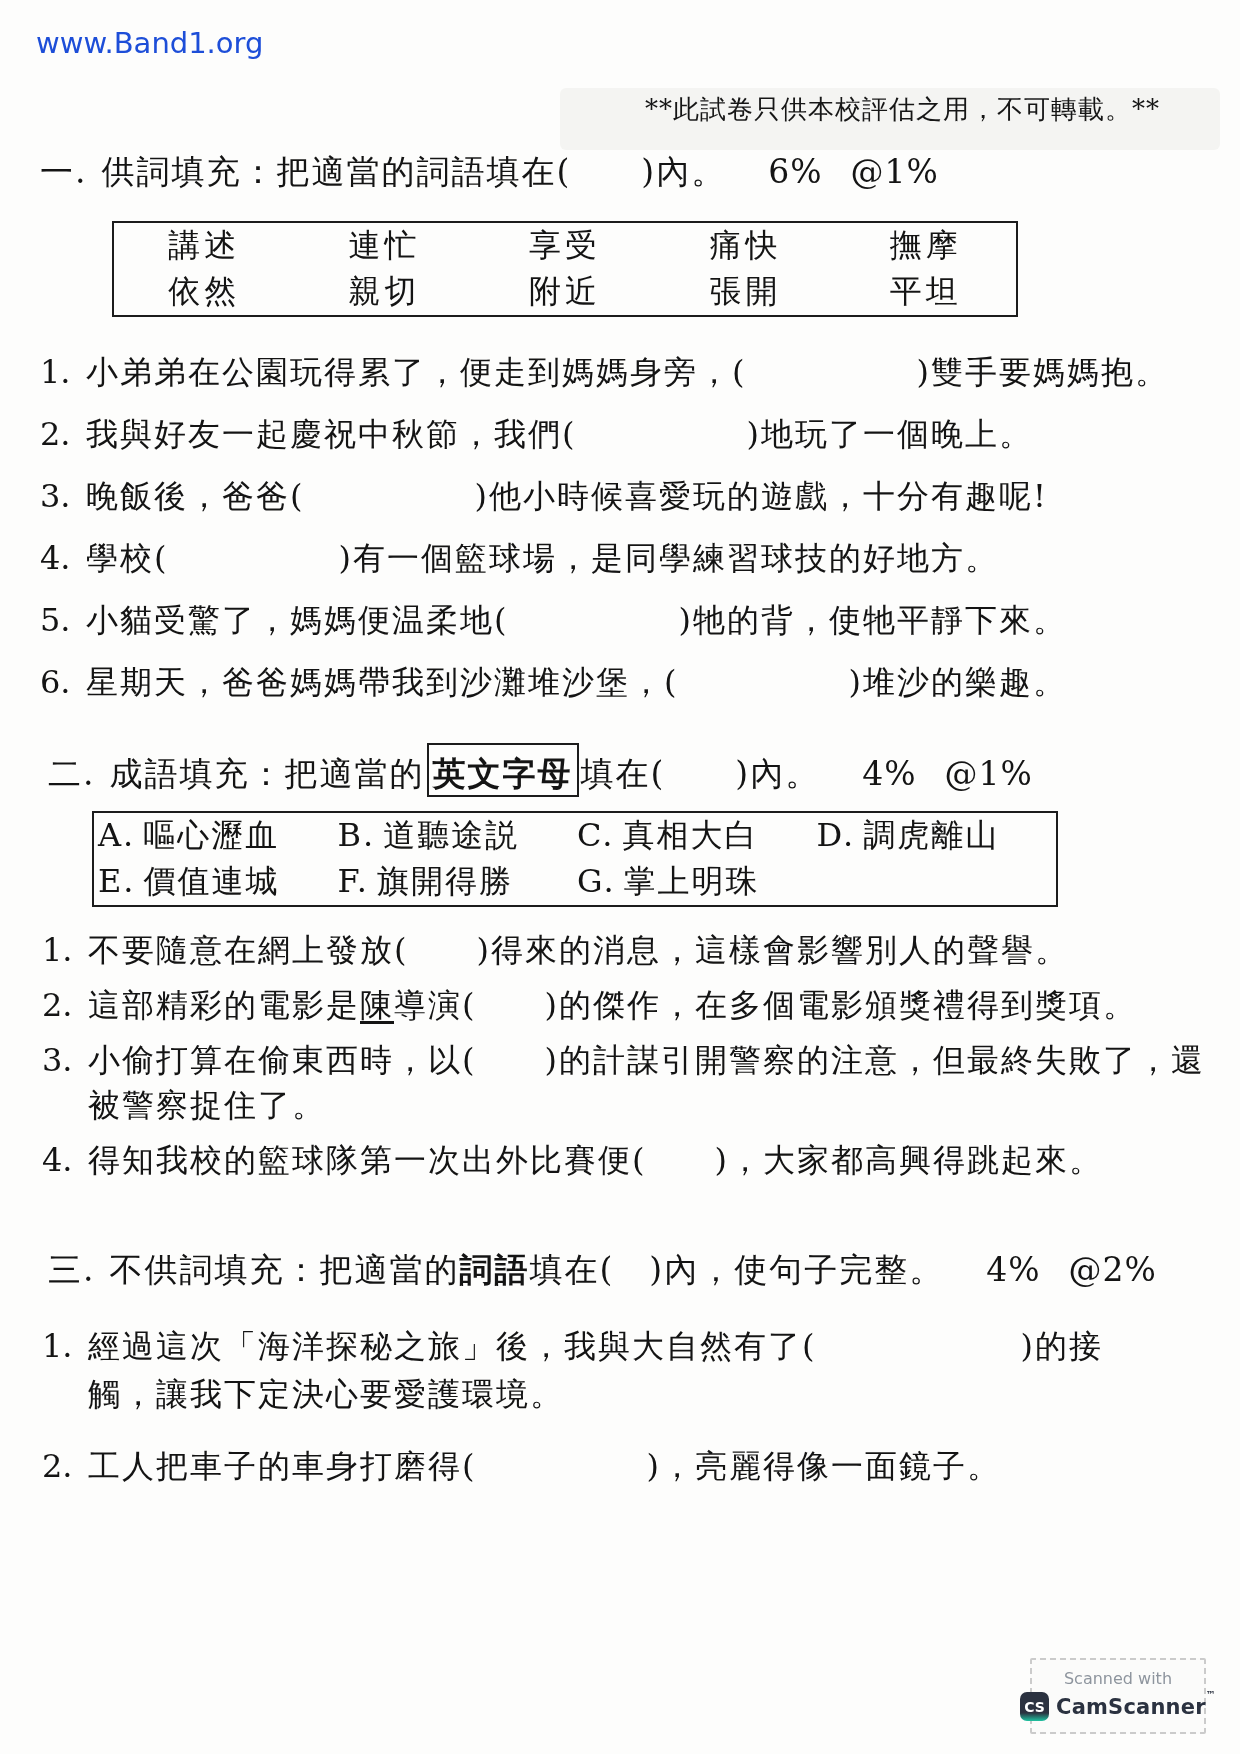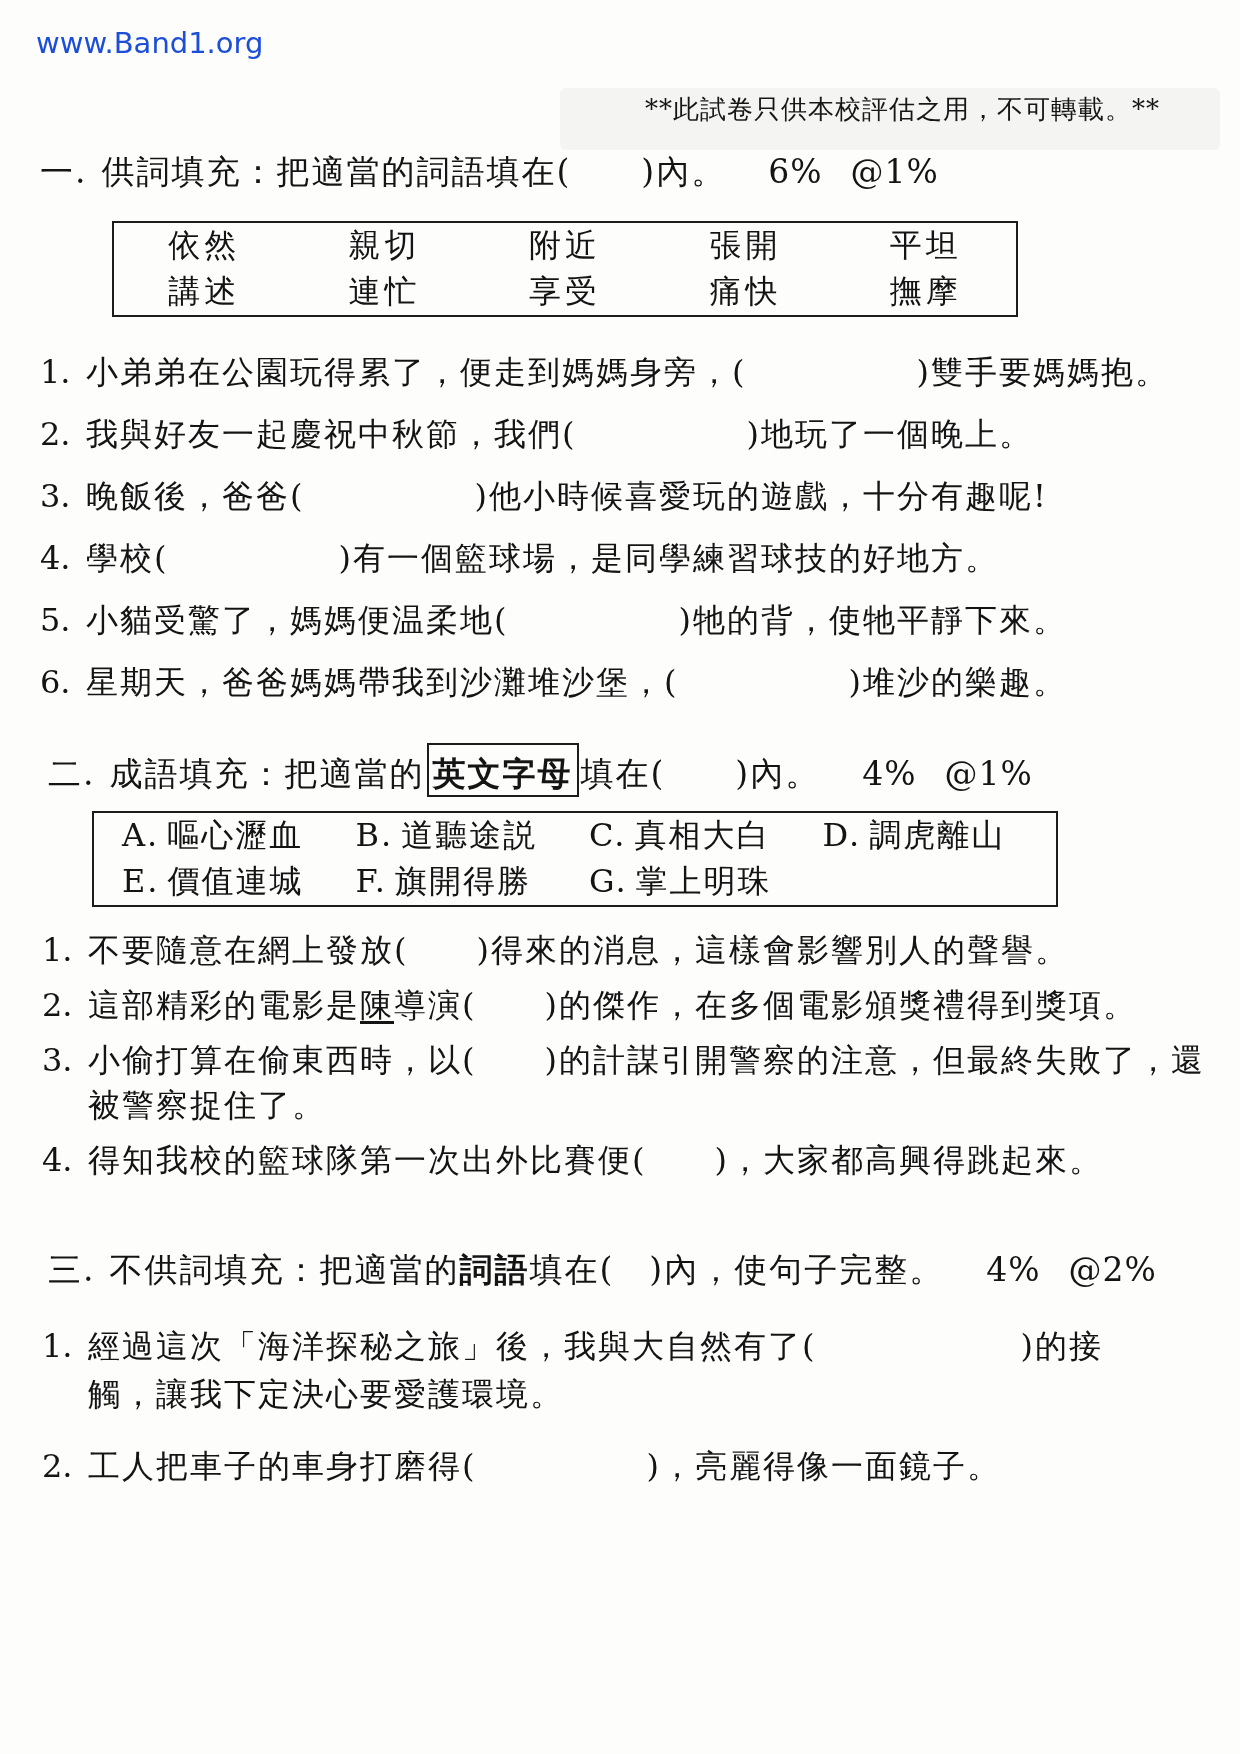--- a/index.html
+++ b/index.html
@@ -45,21 +45,21 @@
     display:flex; flex-direction:column; justify-content:space-evenly;
     background:#fdfdfc;
   }
   .wb-row { display:grid; grid-template-columns:repeat(5,1fr); }
   .wb-word { text-align:center; font-size:32px; letter-spacing:4px; }
 
   .idiombox {
     position:absolute; left:92px; top:811px; width:966px; height:96px;
     border:2.5px solid #1c1c1c; box-sizing:border-box;
     display:grid; grid-template-columns:repeat(4,1fr);
-    align-content:space-evenly; padding-left:28px;
+    align-content:space-evenly; padding-left:4px;
     background:#fdfdfc;
   }
   .idiom { font-size:32px; letter-spacing:2px; white-space:nowrap; }
   .idiom-letter { margin-right:8px; }
 
   .q-list { position:absolute; }
   .s1-questions { left:40px; top:352px; width:1180px; }
   .s2-questions { left:42px; top:928px; width:1168px; }
   .s3-questions { left:42px; top:1322px; width:1118px; }
 
@@ -101,32 +101,32 @@
   <div class="watermark">www.Band1.org</div>
 
   <div class="notice">**此試卷只供本校評估之用，不可轉載。**</div>
 
   <div class="sec-heading s1-heading">
     <span class="sec-num">一.</span><span>供詞填充：把適當的詞語填在(　　)內。</span><span class="score">6%</span><span class="per-item">@1%</span>
   </div>
 
   <div class="wordbank">
       <div class="wb-row">
+        <span class="wb-word">講述</span>
+        <span class="wb-word">連忙</span>
+        <span class="wb-word">享受</span>
+        <span class="wb-word">痛快</span>
+        <span class="wb-word">撫摩</span>
+      </div>
+      <div class="wb-row">
         <span class="wb-word">依然</span>
         <span class="wb-word">親切</span>
         <span class="wb-word">附近</span>
         <span class="wb-word">張開</span>
         <span class="wb-word">平坦</span>
-      </div>
-      <div class="wb-row">
-        <span class="wb-word">講述</span>
-        <span class="wb-word">連忙</span>
-        <span class="wb-word">享受</span>
-        <span class="wb-word">痛快</span>
-        <span class="wb-word">撫摩</span>
       </div>
     </div>
 
   <div class="q-list s1-questions">
       <div class="q-row">
         <span class="q-num">1.</span>
         <div class="q-text">小弟弟在公園玩得累了，便走到媽媽身旁，(　　　　　)雙手要媽媽抱。</div>
       </div>
       <div class="q-row">
         <span class="q-num">2.</span>
@@ -191,14 +191,21 @@
       <div class="q-row">
         <span class="q-num">1.</span>
         <div class="q-text">經過這次「海洋探秘之旅」後，我與大自然有了(　　　　　　)的接觸，讓我下定決心要愛護環境。</div>
       </div>
       <div class="q-row">
         <span class="q-num">2.</span>
         <div class="q-text">工人把車子的車身打磨得(　　　　　)，亮麗得像一面鏡子。</div>
       </div>
     </div>
 
+  <div class="badge">
+    <div class="badge-line1" style="color: rgb(142, 149, 158);">Scanned with</div>
+    <div class="badge-row">
+      <span class="cs-icon" style="background: linear-gradient(rgb(43, 50, 64) 72%, rgb(31, 195, 161) 100%);">CS</span>
+      <span class="brand" style="color: rgb(43, 50, 64);"><span>CamScanner</span><span class="tm">™</span></span>
+    </div>
+  </div>
 
 </div>
 
 </body></html>

